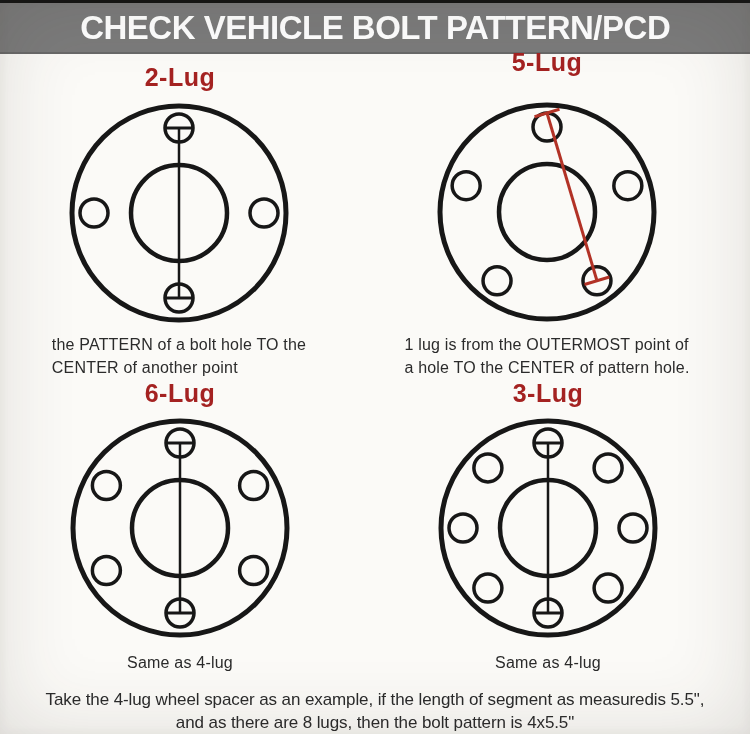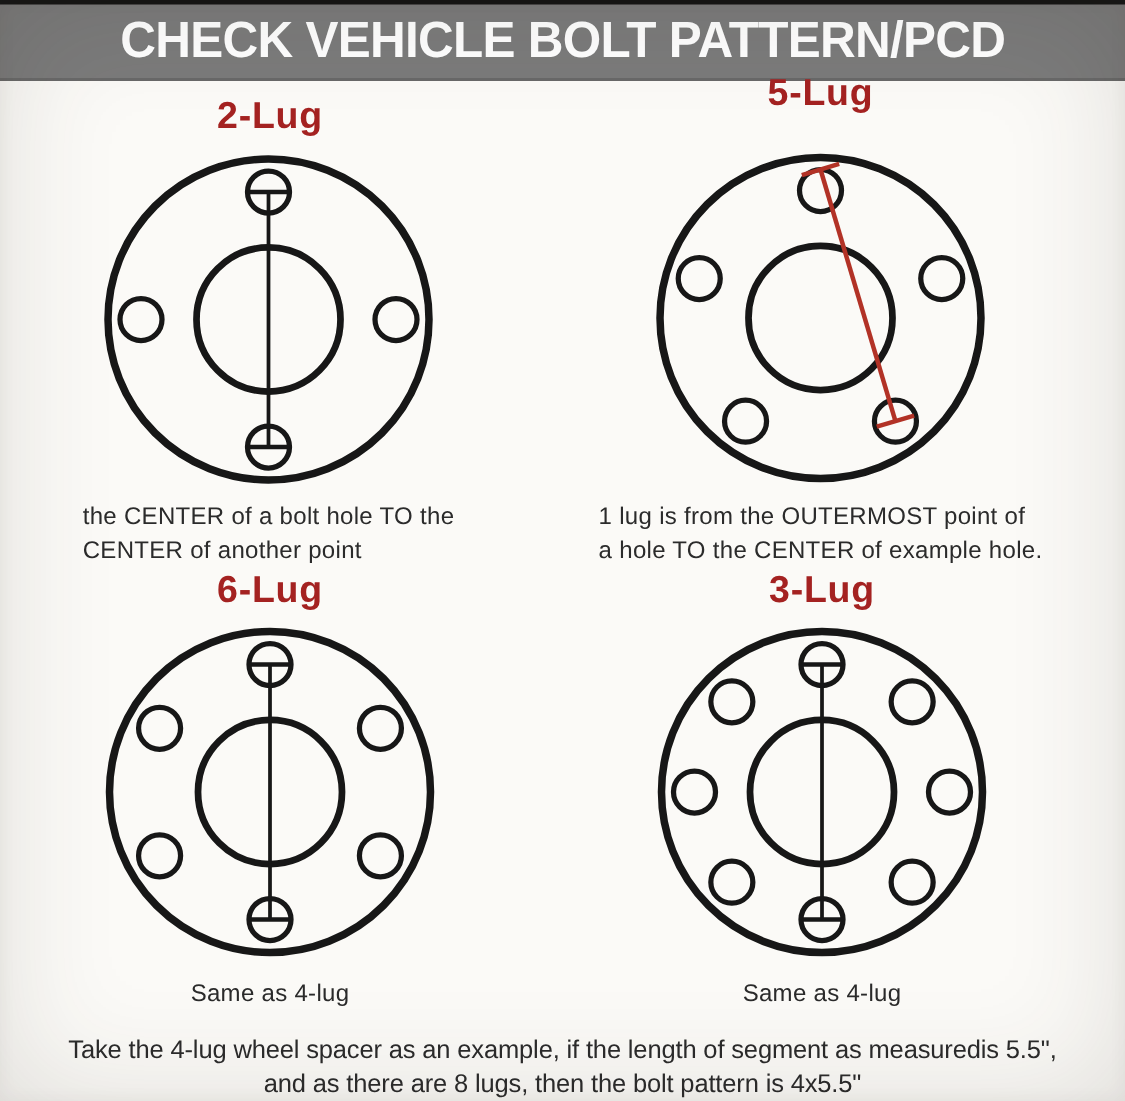--- a/index.html
+++ b/index.html
@@ -98,28 +98,28 @@
     <circle cx="119.99999999999999" cy="205" r="14" fill="none" stroke="#171717" stroke-width="3.5"></circle>
     <line x1="105.99999999999999" y1="205" x2="134" y2="205" stroke="#171717" stroke-width="3"></line>
     <circle cx="180.1040764008565" cy="180.10407640085657" r="14" fill="none" stroke="#171717" stroke-width="3.5"></circle>
     <circle cx="205" cy="120" r="14" fill="none" stroke="#171717" stroke-width="3.5"></circle>
     <circle cx="180.10407640085654" cy="59.895923599143465" r="14" fill="none" stroke="#171717" stroke-width="3.5"></circle>
     <line x1="120" y1="35" x2="119.99999999999999" y2="205" stroke="#171717" stroke-width="2.5"></line>
   </svg>
 
 <div class="caption" style="left:39px;top:333px">
   <div class="cap-inner">
-    <div>the CENTER of a bolt hole TO the</div>
+    <div>the PATTERN of a bolt hole TO the</div>
     <div>CENTER of another point</div>
   </div>
 </div>
 <div class="caption" style="left:407px;top:333px">
   <div class="cap-inner">
     <div>1 lug is from the OUTERMOST point of</div>
-    <div>a hole TO the CENTER of example hole.</div>
+    <div>a hole TO the CENTER of pattern hole.</div>
   </div>
 </div>
 <div class="caption" style="left:40px;top:651px">
   <div class="cap-inner">
     <div>Same as 4-lug</div>
   </div>
 </div>
 <div class="caption" style="left:408px;top:651px">
   <div class="cap-inner">
     <div>Same as 4-lug</div>

